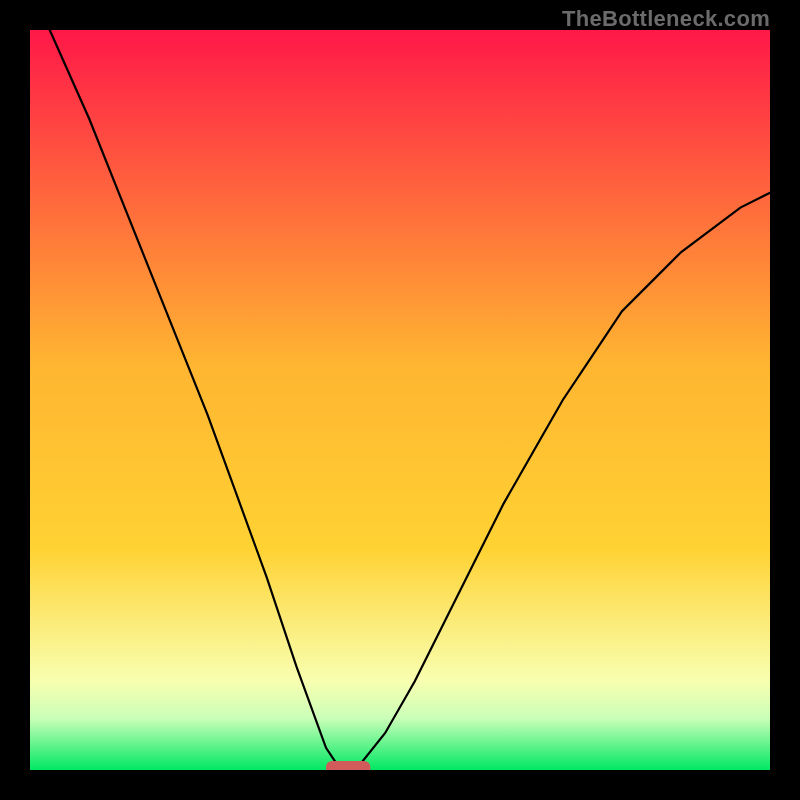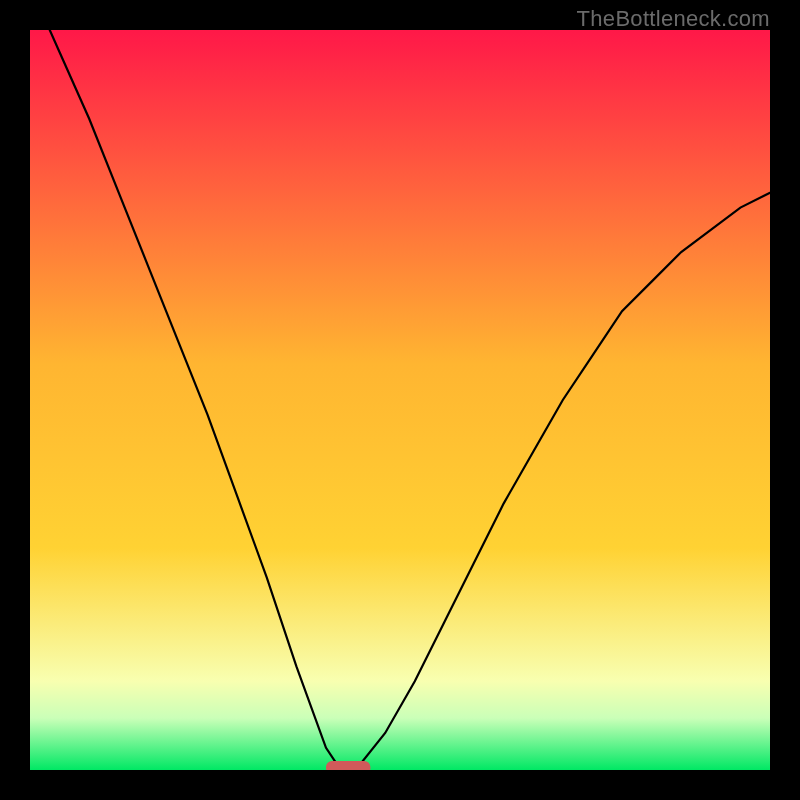--- a/index.html
+++ b/index.html
@@ -23,21 +23,21 @@
     width: 740px;
     height: 740px;
     overflow: hidden;
   }
   .watermark {
     position: absolute;
     top: 6px;
     right: 30px;
     color: #6b6b6b;
     font-size: 22px;
-    font-weight: 400;
+    font-weight: 700;
     letter-spacing: 0.3px;
     z-index: 5;
   }
   svg { display: block; }
   .curve {
     fill: none;
     stroke: #000;
     stroke-width: 2.2;
     stroke-linecap: round;
   }

